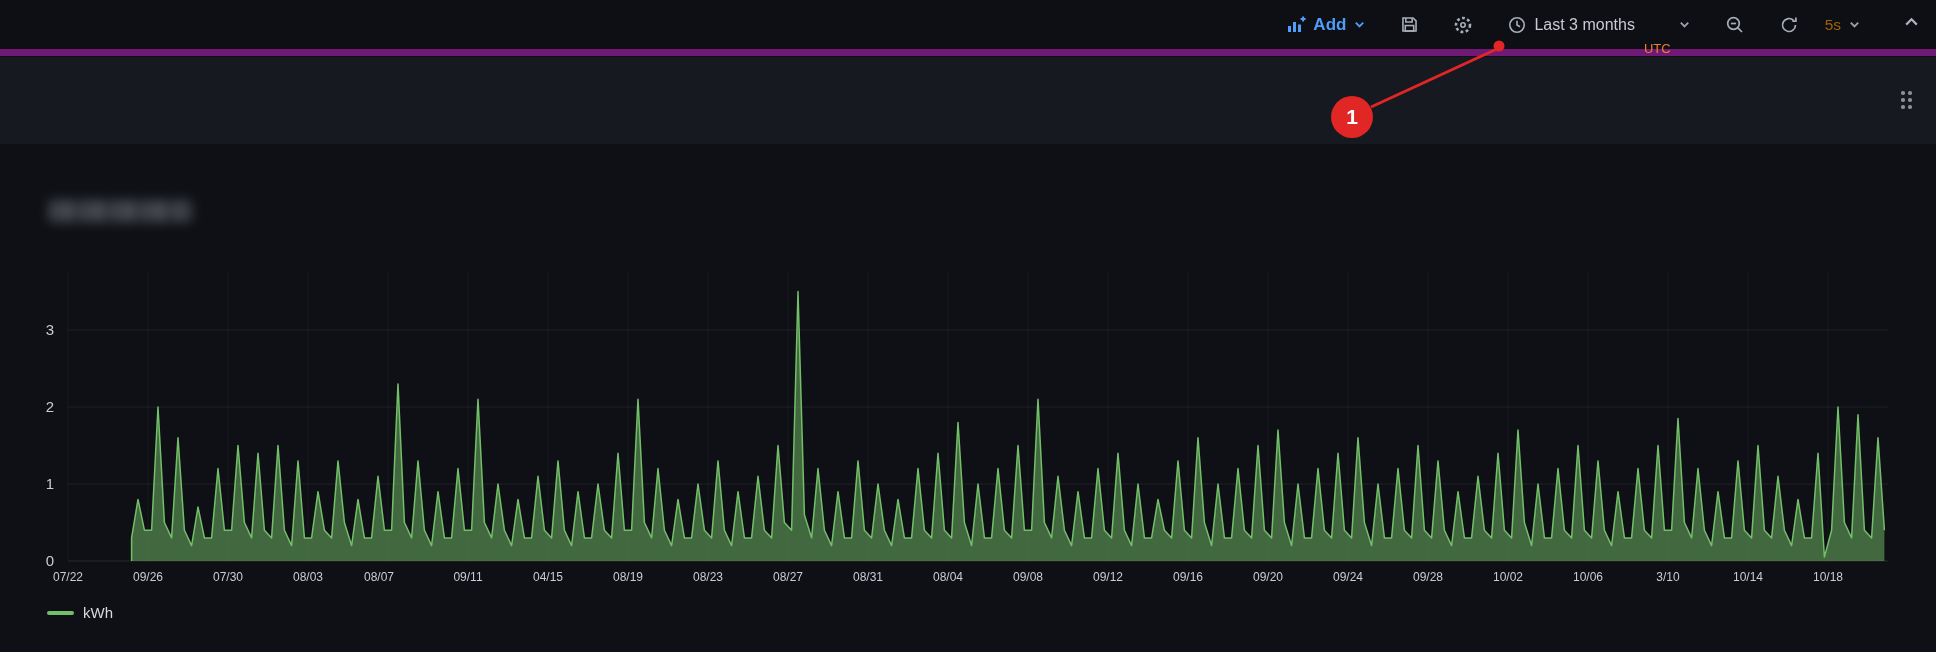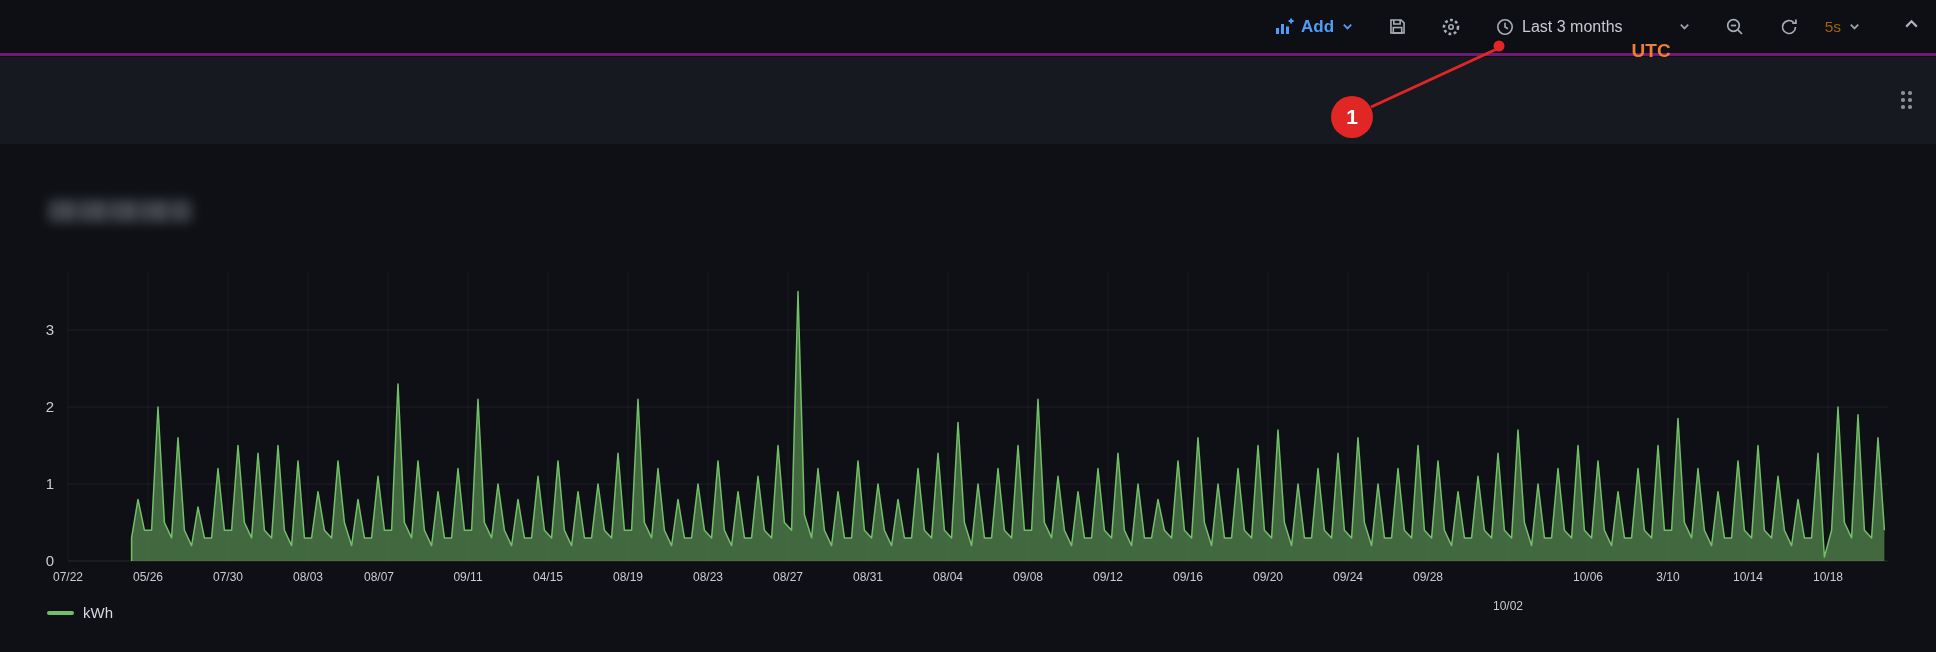--- a/index.html
+++ b/index.html
@@ -1,26 +1,26 @@
 <!DOCTYPE html>
 <html><head>
 <meta charset="utf-8">
 <style>
   html,body{margin:0;padding:0;background:#0e1015;font-family:"Liberation Sans",sans-serif;}
   .screen{position:relative;width:1936px;height:652px;overflow:hidden;background:#0e1015;}
 
   
   .toolbar{position:absolute;top:0;left:0;right:0;height:56px;background:#0d0f14;
-    border-bottom:3px solid #701a75;display:flex;align-items:center;justify-content:flex-end;
+    border-bottom:7px solid #701a75;display:flex;align-items:center;justify-content:flex-end;
     padding:9px 16px;gap:22px;box-sizing:border-box;z-index:3;}
   .tb-btn{display:flex;align-items:center;gap:7px;color:#c8cbd1;font-size:16px;cursor:pointer;
     padding:5px 6px;border-radius:2px;white-space:nowrap;}
   .tb-btn svg{display:block;}
   .add-btn{color:#4f9df8;font-weight:bold;font-size:17px;}
-  .tz{color:#ee7f33;font-weight:bold;font-size:19px;margin-left:2px;margin-top:48px;}
+  .tz{color:#ee7f33;font-weight:normal;font-size:13px;margin-left:2px;margin-top:48px;}
   .chev{color:#9ba1a9;display:flex;align-items:center;}
   .add-btn .chev{color:#4f9df8;}
   .interval-label{font-size:15.5px;color:#a16207;}
   .collapse-btn{margin-left:14px;color:#aeb3ba;display:flex;align-items:center;cursor:pointer;}
 
   
   .strip{position:absolute;top:57px;left:0;right:0;height:87px;background:#171920;z-index:1;}
   .drag-dots{position:absolute;top:34px;right:24px;display:grid;grid-template-columns:repeat(2,4px);
     grid-auto-rows:4px;gap:3px;cursor:grab;}
   .drag-dots span{width:3.5px;height:3.5px;border-radius:50%;background:#8b9097;}
@@ -180,38 +180,38 @@
       <line x1="1588" y1="272" x2="1588" y2="561" stroke="rgba(255,255,255,0.045)" stroke-width="1"></line>
       <line x1="1668" y1="272" x2="1668" y2="561" stroke="rgba(255,255,255,0.045)" stroke-width="1"></line>
       <line x1="1748" y1="272" x2="1748" y2="561" stroke="rgba(255,255,255,0.045)" stroke-width="1"></line>
       <line x1="1828" y1="272" x2="1828" y2="561" stroke="rgba(255,255,255,0.045)" stroke-width="1"></line>
       <line x1="68" y1="561" x2="1888" y2="561" stroke="rgba(255,255,255,0.10)" stroke-width="1"></line>
       <path d="M131.6 561 L131.6 537.9 L138 499.4 L144.4 530.2 L151.6 530.2 L158 407 L164.4 522.5 L171.6 537.9 L178 437.8 L184.4 530.2 L191.6 545.6 L198 507.1 L204.4 537.9 L211.6 537.9 L218 468.6 L224.4 530.2 L231.6 530.2 L238 445.5 L244.4 522.5 L251.6 537.9 L258 453.2 L264.4 530.2 L271.6 537.9 L278 445.5 L284.4 530.2 L291.6 545.6 L298 460.9 L304.4 537.9 L311.6 537.9 L318 491.7 L324.4 530.2 L331.6 537.9 L338 460.9 L344.4 522.5 L351.6 545.6 L358 499.4 L364.4 537.9 L371.6 537.9 L378 476.3 L384.4 530.2 L391.6 530.2 L398 383.9 L404.4 522.5 L411.6 537.9 L418 460.9 L424.4 530.2 L431.6 545.6 L438 491.7 L444.4 537.9 L451.6 537.9 L458 468.6 L464.4 530.2 L471.6 530.2 L478 399.3 L484.4 522.5 L491.6 537.9 L498 484 L504.4 530.2 L511.6 545.6 L518 499.4 L524.4 537.9 L531.6 537.9 L538 476.3 L544.4 530.2 L551.6 537.9 L558 460.9 L564.4 530.2 L571.6 545.6 L578 491.7 L584.4 537.9 L591.6 537.9 L598 484 L604.4 530.2 L611.6 537.9 L618 453.2 L624.4 530.2 L631.6 530.2 L638 399.3 L644.4 522.5 L651.6 537.9 L658 468.6 L664.4 530.2 L671.6 545.6 L678 499.4 L684.4 537.9 L691.6 537.9 L698 484 L704.4 530.2 L711.6 537.9 L718 460.9 L724.4 530.2 L731.6 545.6 L738 491.7 L744.4 537.9 L751.6 537.9 L758 476.3 L764.4 530.2 L771.6 537.9 L778 445.5 L784.4 522.5 L791.6 530.2 L798 291.5 L804.4 514.8 L811.6 537.9 L818 468.6 L824.4 530.2 L831.6 545.6 L838 491.7 L844.4 537.9 L851.6 537.9 L858 460.9 L864.4 530.2 L871.6 537.9 L878 484 L884.4 530.2 L891.6 545.6 L898 499.4 L904.4 537.9 L911.6 537.9 L918 468.6 L924.4 530.2 L931.6 537.9 L938 453.2 L944.4 530.2 L951.6 537.9 L958 422.4 L964.4 522.5 L971.6 545.6 L978 484 L984.4 537.9 L991.6 537.9 L998 468.6 L1004.4 530.2 L1011.6 537.9 L1018 445.5 L1024.4 530.2 L1031.6 530.2 L1038 399.3 L1044.4 522.5 L1051.6 537.9 L1058 476.3 L1064.4 530.2 L1071.6 545.6 L1078 491.7 L1084.4 537.9 L1091.6 537.9 L1098 468.6 L1104.4 530.2 L1111.6 537.9 L1118 453.2 L1124.4 530.2 L1131.6 545.6 L1138 484 L1144.4 537.9 L1151.6 537.9 L1158 499.4 L1164.4 530.2 L1171.6 537.9 L1178 460.9 L1184.4 530.2 L1191.6 537.9 L1198 437.8 L1204.4 522.5 L1211.6 545.6 L1218 484 L1224.4 537.9 L1231.6 537.9 L1238 468.6 L1244.4 530.2 L1251.6 537.9 L1258 445.5 L1264.4 530.2 L1271.6 537.9 L1278 430.1 L1284.4 522.5 L1291.6 545.6 L1298 484 L1304.4 537.9 L1311.6 537.9 L1318 468.6 L1324.4 530.2 L1331.6 537.9 L1338 453.2 L1344.4 530.2 L1351.6 537.9 L1358 437.8 L1364.4 522.5 L1371.6 545.6 L1378 484 L1384.4 537.9 L1391.6 537.9 L1398 468.6 L1404.4 530.2 L1411.6 537.9 L1418 445.5 L1424.4 530.2 L1431.6 537.9 L1438 460.9 L1444.4 530.2 L1451.6 545.6 L1458 491.7 L1464.4 537.9 L1471.6 537.9 L1478 476.3 L1484.4 530.2 L1491.6 537.9 L1498 453.2 L1504.4 530.2 L1511.6 537.9 L1518 430.1 L1524.4 522.5 L1531.6 545.6 L1538 484 L1544.4 537.9 L1551.6 537.9 L1558 468.6 L1564.4 530.2 L1571.6 537.9 L1578 445.5 L1584.4 530.2 L1591.6 537.9 L1598 460.9 L1604.4 530.2 L1611.6 545.6 L1618 491.7 L1624.4 537.9 L1631.6 537.9 L1638 468.6 L1644.4 530.2 L1651.6 537.9 L1658 445.5 L1664.4 530.2 L1671.6 530.2 L1678 418.5 L1684.4 522.5 L1691.6 537.9 L1698 468.6 L1704.4 530.2 L1711.6 545.6 L1718 491.7 L1724.4 537.9 L1731.6 537.9 L1738 460.9 L1744.4 530.2 L1751.6 537.9 L1758 445.5 L1764.4 530.2 L1771.6 537.9 L1778 476.3 L1784.4 530.2 L1791.6 545.6 L1798 499.4 L1804.4 537.9 L1811.6 537.9 L1818 453.2 L1824.4 557.1 L1831.6 530.2 L1838 407 L1844.4 522.5 L1851.6 537.9 L1858 414.7 L1864.4 530.2 L1871.6 537.9 L1878 437.8 L1884.4 530.2 L1884.4 561 Z" fill="rgba(115,191,105,0.5)"></path>
       <path d="M131.6 561 L131.6 537.9 L138 499.4 L144.4 530.2 L151.6 530.2 L158 407 L164.4 522.5 L171.6 537.9 L178 437.8 L184.4 530.2 L191.6 545.6 L198 507.1 L204.4 537.9 L211.6 537.9 L218 468.6 L224.4 530.2 L231.6 530.2 L238 445.5 L244.4 522.5 L251.6 537.9 L258 453.2 L264.4 530.2 L271.6 537.9 L278 445.5 L284.4 530.2 L291.6 545.6 L298 460.9 L304.4 537.9 L311.6 537.9 L318 491.7 L324.4 530.2 L331.6 537.9 L338 460.9 L344.4 522.5 L351.6 545.6 L358 499.4 L364.4 537.9 L371.6 537.9 L378 476.3 L384.4 530.2 L391.6 530.2 L398 383.9 L404.4 522.5 L411.6 537.9 L418 460.9 L424.4 530.2 L431.6 545.6 L438 491.7 L444.4 537.9 L451.6 537.9 L458 468.6 L464.4 530.2 L471.6 530.2 L478 399.3 L484.4 522.5 L491.6 537.9 L498 484 L504.4 530.2 L511.6 545.6 L518 499.4 L524.4 537.9 L531.6 537.9 L538 476.3 L544.4 530.2 L551.6 537.9 L558 460.9 L564.4 530.2 L571.6 545.6 L578 491.7 L584.4 537.9 L591.6 537.9 L598 484 L604.4 530.2 L611.6 537.9 L618 453.2 L624.4 530.2 L631.6 530.2 L638 399.3 L644.4 522.5 L651.6 537.9 L658 468.6 L664.4 530.2 L671.6 545.6 L678 499.4 L684.4 537.9 L691.6 537.9 L698 484 L704.4 530.2 L711.6 537.9 L718 460.9 L724.4 530.2 L731.6 545.6 L738 491.7 L744.4 537.9 L751.6 537.9 L758 476.3 L764.4 530.2 L771.6 537.9 L778 445.5 L784.4 522.5 L791.6 530.2 L798 291.5 L804.4 514.8 L811.6 537.9 L818 468.6 L824.4 530.2 L831.6 545.6 L838 491.7 L844.4 537.9 L851.6 537.9 L858 460.9 L864.4 530.2 L871.6 537.9 L878 484 L884.4 530.2 L891.6 545.6 L898 499.4 L904.4 537.9 L911.6 537.9 L918 468.6 L924.4 530.2 L931.6 537.9 L938 453.2 L944.4 530.2 L951.6 537.9 L958 422.4 L964.4 522.5 L971.6 545.6 L978 484 L984.4 537.9 L991.6 537.9 L998 468.6 L1004.4 530.2 L1011.6 537.9 L1018 445.5 L1024.4 530.2 L1031.6 530.2 L1038 399.3 L1044.4 522.5 L1051.6 537.9 L1058 476.3 L1064.4 530.2 L1071.6 545.6 L1078 491.7 L1084.4 537.9 L1091.6 537.9 L1098 468.6 L1104.4 530.2 L1111.6 537.9 L1118 453.2 L1124.4 530.2 L1131.6 545.6 L1138 484 L1144.4 537.9 L1151.6 537.9 L1158 499.4 L1164.4 530.2 L1171.6 537.9 L1178 460.9 L1184.4 530.2 L1191.6 537.9 L1198 437.8 L1204.4 522.5 L1211.6 545.6 L1218 484 L1224.4 537.9 L1231.6 537.9 L1238 468.6 L1244.4 530.2 L1251.6 537.9 L1258 445.5 L1264.4 530.2 L1271.6 537.9 L1278 430.1 L1284.4 522.5 L1291.6 545.6 L1298 484 L1304.4 537.9 L1311.6 537.9 L1318 468.6 L1324.4 530.2 L1331.6 537.9 L1338 453.2 L1344.4 530.2 L1351.6 537.9 L1358 437.8 L1364.4 522.5 L1371.6 545.6 L1378 484 L1384.4 537.9 L1391.6 537.9 L1398 468.6 L1404.4 530.2 L1411.6 537.9 L1418 445.5 L1424.4 530.2 L1431.6 537.9 L1438 460.9 L1444.4 530.2 L1451.6 545.6 L1458 491.7 L1464.4 537.9 L1471.6 537.9 L1478 476.3 L1484.4 530.2 L1491.6 537.9 L1498 453.2 L1504.4 530.2 L1511.6 537.9 L1518 430.1 L1524.4 522.5 L1531.6 545.6 L1538 484 L1544.4 537.9 L1551.6 537.9 L1558 468.6 L1564.4 530.2 L1571.6 537.9 L1578 445.5 L1584.4 530.2 L1591.6 537.9 L1598 460.9 L1604.4 530.2 L1611.6 545.6 L1618 491.7 L1624.4 537.9 L1631.6 537.9 L1638 468.6 L1644.4 530.2 L1651.6 537.9 L1658 445.5 L1664.4 530.2 L1671.6 530.2 L1678 418.5 L1684.4 522.5 L1691.6 537.9 L1698 468.6 L1704.4 530.2 L1711.6 545.6 L1718 491.7 L1724.4 537.9 L1731.6 537.9 L1738 460.9 L1744.4 530.2 L1751.6 537.9 L1758 445.5 L1764.4 530.2 L1771.6 537.9 L1778 476.3 L1784.4 530.2 L1791.6 545.6 L1798 499.4 L1804.4 537.9 L1811.6 537.9 L1818 453.2 L1824.4 557.1 L1831.6 530.2 L1838 407 L1844.4 522.5 L1851.6 537.9 L1858 414.7 L1864.4 530.2 L1871.6 537.9 L1878 437.8 L1884.4 530.2" stroke="#73bf69" stroke-width="1.5" fill="none" stroke-linejoin="round"></path>
     </svg>
   <div id="labels-layer">
       <div class="x-tick" style="left: 34px;">07/22</div>
-      <div class="x-tick" style="left: 114px;">05/26</div>
+      <div class="x-tick" style="left: 114px;">09/26</div>
       <div class="x-tick" style="left: 194px;">07/30</div>
       <div class="x-tick" style="left: 274px;">08/03</div>
       <div class="x-tick" style="left: 345px;">08/07</div>
       <div class="x-tick" style="left: 434px;">09/11</div>
       <div class="x-tick" style="left: 514px;">04/15</div>
       <div class="x-tick" style="left: 594px;">08/19</div>
       <div class="x-tick" style="left: 674px;">08/23</div>
       <div class="x-tick" style="left: 754px;">08/27</div>
       <div class="x-tick" style="left: 834px; text-align: center;">08/31</div>
       <div class="x-tick" style="left: 914px;">08/04</div>
       <div class="x-tick" style="left: 994px;">09/08</div>
       <div class="x-tick" style="left: 1074px;">09/12</div>
       <div class="x-tick" style="left: 1154px;">09/16</div>
       <div class="x-tick" style="left: 1234px;">09/20</div>
       <div class="x-tick" style="left: 1314px;">09/24</div>
       <div class="x-tick" style="left: 1394px;">09/28</div>
-      <div class="x-tick" style="left: 1474px; margin-top: 29px;">10/02</div>
+      <div class="x-tick" style="left: 1474px;">10/02</div>
       <div class="x-tick" style="left: 1554px;">10/06</div>
       <div class="x-tick" style="left: 1634px;">3/10</div>
       <div class="x-tick" style="left: 1714px;">10/14</div>
       <div class="x-tick" style="left: 1794px;">10/18</div>
       <div class="y-tick" style="top: 552px;">0</div>
       <div class="y-tick" style="top: 475px;">1</div>
       <div class="y-tick" style="top: 398px;">2</div>
       <div class="y-tick" style="top: 321px;">3</div>
     </div>
   <div class="plot-hit"></div>

